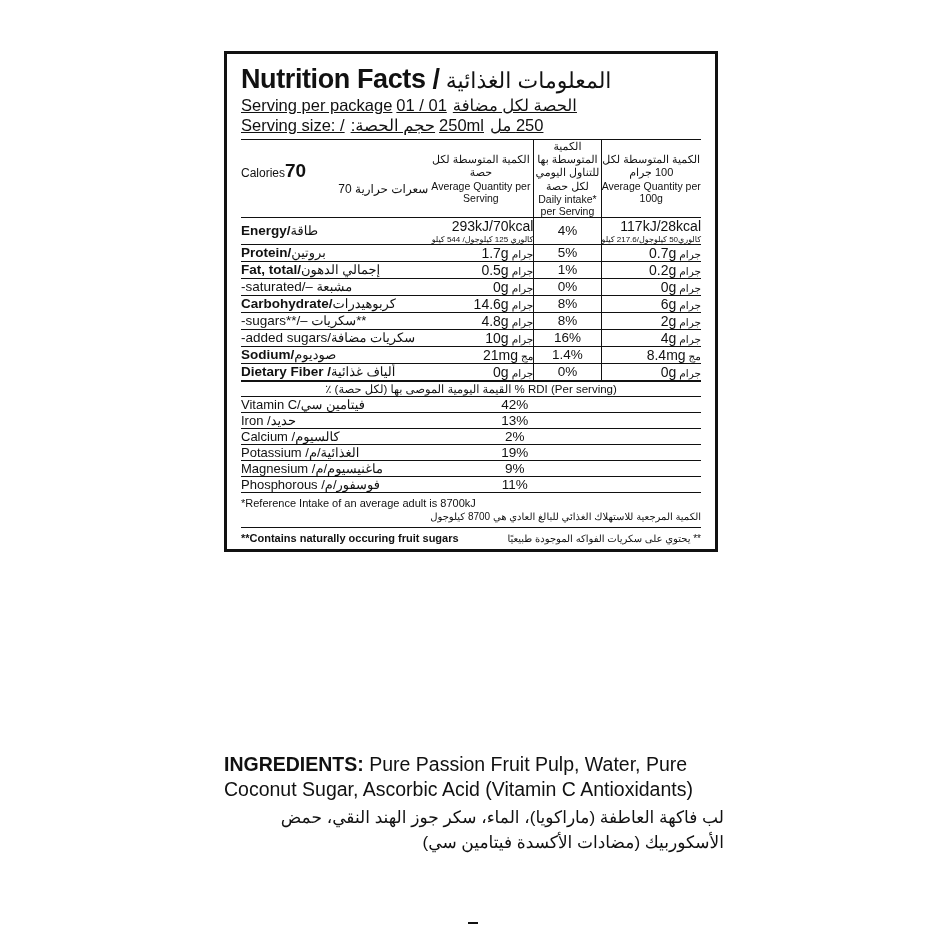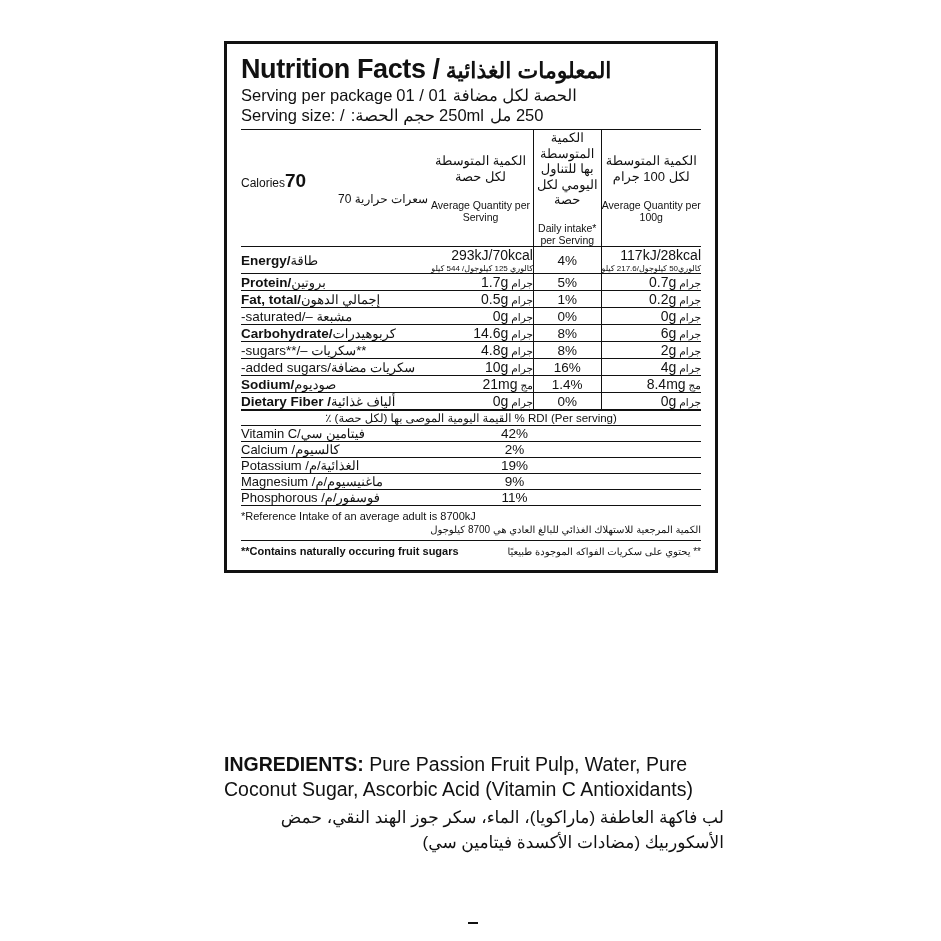--- a/index.html
+++ b/index.html
@@ -11,51 +11,52 @@
     color: #111111;
   }
   .page {
     position: relative;
     width: 941px; height: 941px;
     background: #fff;
   }
   .panel {
     position: absolute;
     left: 224px;
-    top: 41px;
+    top: 51px;
     width: 494px;
     border: 3px solid #111;
     background: #fff;
-    padding: 10px 14px 8px 14px;
+    padding: 10px 14px 0 14px;
   }
   .title-row {
     display: flex;
     align-items: baseline;
     justify-content: flex-start;
     gap: 4px;
     white-space: nowrap;
   }
   .title-en {
     font-size: 27px;
     font-weight: bold;
     letter-spacing: -0.4px;
   }
   .title-ar {
     font-size: 22px;
-    font-weight: bold;
+    font-weight: normal;
     direction: rtl;
     margin-left: 2px;
     text-align: right;
   }
   .subrow {
     display: flex;
     align-items: flex-start;
     font-size: 16.5px;
     margin-top: 1px;
     white-space: nowrap;
+    text-decoration: underline;
   }
   .subrow .en { }
   .subrow .val { margin-left: 4px; }
   .subrow .ar { direction: rtl; margin-left: 6px; }
   .sep-thin { border-top: 1px solid #111; margin-top: 4px; }
 
   table.nf {
     width: 100%;
     border-collapse: collapse;
     font-size: 13px;
@@ -70,24 +71,24 @@
   .col-100   { width: 21%; text-align: right; padding-right: 4px; }
 
   .hdr-cell {
     text-align: center;
     font-size: 10.5px;
     line-height: 1.15;
     padding: 2px 2px 3px 2px;
   }
   .hdr-ar {
     direction: rtl;
-    font-size: 13px;
+    font-size: 11px;
     line-height: 1.2;
     display: block;
-    margin-bottom: 14px;
+    margin-bottom: 0;
   }
   .hdr-en { display: block; font-size: 10.5px; line-height: 1.15; }
 
   .vline-l { border-left: 1px solid #111; }
   .rowline td { border-top: 1px solid #111; }
   .rowline-thick td { border-top: 2px solid #111; }
 
   .cal-cell {
     padding: 4px 0 4px 0;
   }
@@ -373,20 +374,27 @@
           <span class="ar">٪ القيمة اليومية الموصى بها (لكل حصة)</span>
           <span>% RDI (Per serving)</span>
         </td>
       </tr>
 
       <tr class="vrow">
         <td class="vit-label">
           <span>Vitamin C/</span><span class="ar">فيتامين سي</span>
         </td>
         <td class="vit-pct" colspan="2">42%</td>
+        <td></td>
+      </tr>
+      <tr class="vrow">
+        <td class="vit-label">
+          <span>Iron /</span><span class="ar">حديد</span>
+        </td>
+        <td class="vit-pct" colspan="2">13%</td>
         <td></td>
       </tr>
       <tr class="vrow">
         <td class="vit-label">
           <span>Calcium /</span><span class="ar">كالسيوم</span>
         </td>
         <td class="vit-pct" colspan="2">2%</td>
         <td></td>
       </tr>
       <tr class="vrow">

